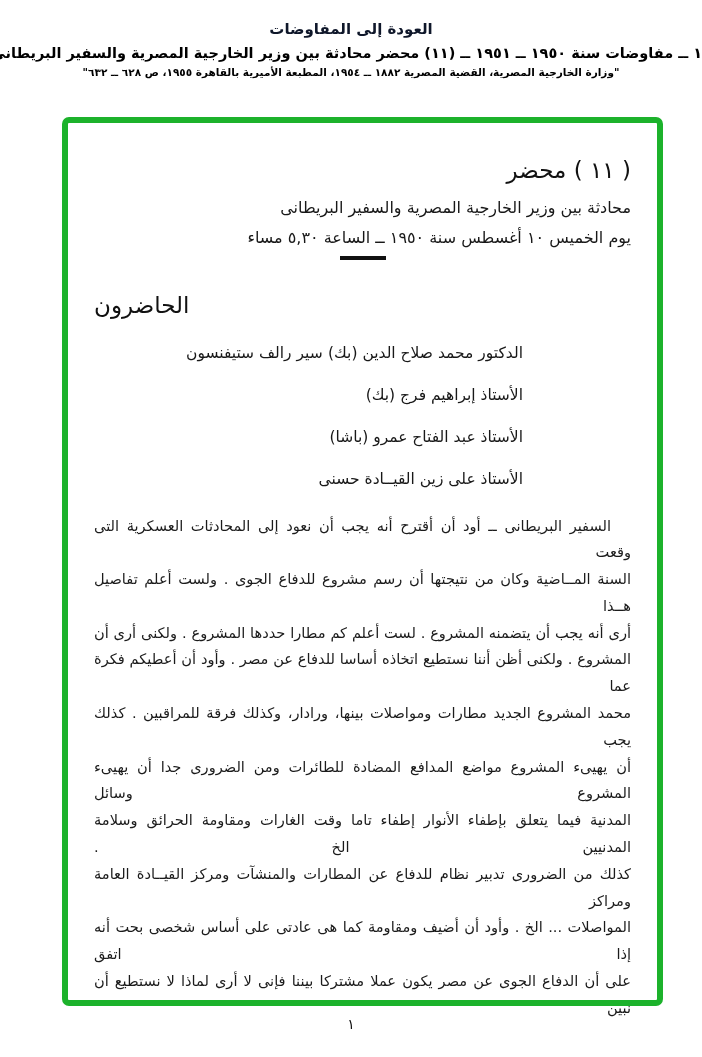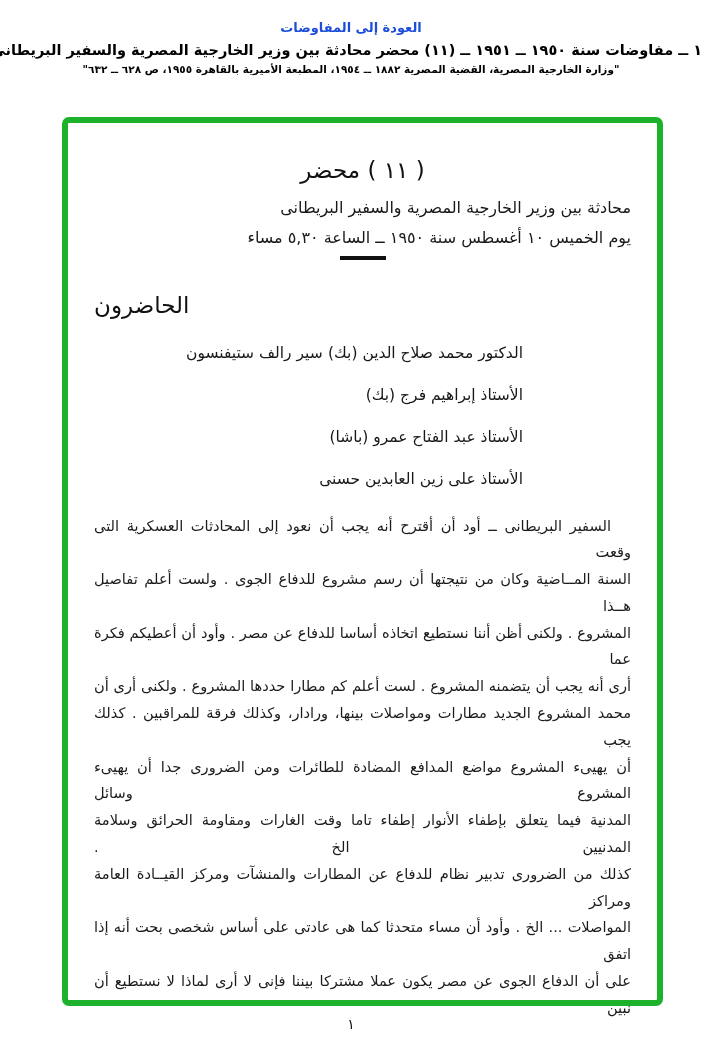--- a/index.html
+++ b/index.html
@@ -8,41 +8,41 @@
     width: 702px; height: 1057px;
     position: relative;
     font-family: "DejaVu Sans", sans-serif;
     color: #161616;
     direction: rtl;
     overflow: hidden;
   }
   
   .page-header { text-align: center; padding-top: 20px; }
   .page-header .h-title {
-    font-size: 13px; font-weight: bold; color: #1d4ed8;
+    font-size: 15px; font-weight: bold; color: #0f172a;
   }
   .page-header .h-subtitle {
     font-size: 14.5px; font-weight: bold; color: #000;
     margin-top: 7px; white-space: nowrap;
   }
   .page-header .h-citation {
     font-size: 10.5px; font-weight: bold; color: #000;
     margin-top: 5px; white-space: nowrap;
   }
   
   .doc-frame {
     position: absolute; left: 62px; top: 117px;
     width: 601px; height: 889px;
     border: 6px solid #1cb22b;
     border-radius: 7px;
     background: #fff;
     padding: 26px 26px 0 26px;
   }
   .doc-number {
-    text-align: center; font-size: 23px; color: #111;
+    font-size: 23px; color: #111;
     margin-top: 8px; letter-spacing: 1px;
   }
   .doc-subtitle {
     text-align: right; font-size: 16px; color: #181818; margin-top: 15px;
   }
   .doc-date {
     text-align: right; font-size: 16px; color: #181818; margin-top: 11px;
   }
   .title-rule {
     width: 46px; height: 3.5px; background: #111;
@@ -91,32 +91,32 @@
         <span>الدكتور محمد صلاح الدين (بك)</span>
         <span class="counterpart">سير رالف ستيفنسون</span>
       </div>
       <div class="att-row">
         <span>الأستاذ إبراهيم فرج (بك)</span>
       </div>
       <div class="att-row">
         <span>الأستاذ عبد الفتاح عمرو (باشا)</span>
       </div>
       <div class="att-row">
-        <span>الأستاذ على زين العابدين حسنى</span>
+        <span>الأستاذ على زين القيــادة حسنى</span>
       </div>
     </div>
   <div class="doc-body">
       <div class="bline first">السفير البريطانى ــ أود أن أقترح أنه يجب أن نعود إلى المحادثات العسكرية التى وقعت</div>
       <div class="bline">السنة المــاضية وكان من نتيجتها أن رسم مشروع للدفاع الجوى . ولست أعلم تفاصيل هــذا</div>
+      <div class="bline">أرى أنه يجب أن يتضمنه المشروع . لست أعلم كم مطارا حددها المشروع . ولكنى أرى أن</div>
       <div class="bline">المشروع . ولكنى أظن أننا نستطيع اتخاذه أساسا للدفاع عن مصر . وأود أن أعطيكم فكرة عما</div>
-      <div class="bline">أرى أنه يجب أن يتضمنه المشروع . لست أعلم كم مطارا حددها المشروع . ولكنى أرى أن</div>
       <div class="bline">محمد المشروع الجديد مطارات ومواصلات بينها، ورادار، وكذلك فرقة للمراقبين . كذلك يجب</div>
       <div class="bline">أن يهيىء المشروع مواضع المدافع المضادة للطائرات ومن الضرورى جدا أن يهيىء المشروع وسائل</div>
       <div class="bline">المدنية فيما يتعلق بإطفاء الأنوار إطفاء تاما وقت الغارات ومقاومة الحرائق وسلامة المدنيين الخ .</div>
       <div class="bline">كذلك من الضرورى تدبير نظام للدفاع عن المطارات والمنشآت ومركز القيــادة العامة ومراكز</div>
-      <div class="bline">المواصلات ... الخ . وأود أن مساء متحدثا كما هى عادتى على أساس شخصى بحت أنه إذا اتفق</div>
+      <div class="bline">المواصلات ... الخ . وأود أن أضيف ومقاومة كما هى عادتى على أساس شخصى بحت أنه إذا اتفق</div>
       <div class="bline">على أن الدفاع الجوى عن مصر يكون عملا مشتركا بيننا فإنى لا أرى لماذا لا نستطيع أن نبين</div>
     </div>
 </section>
 
 <footer class="page-footer">
   <span>١</span>
 </footer>
 
 </body></html>

